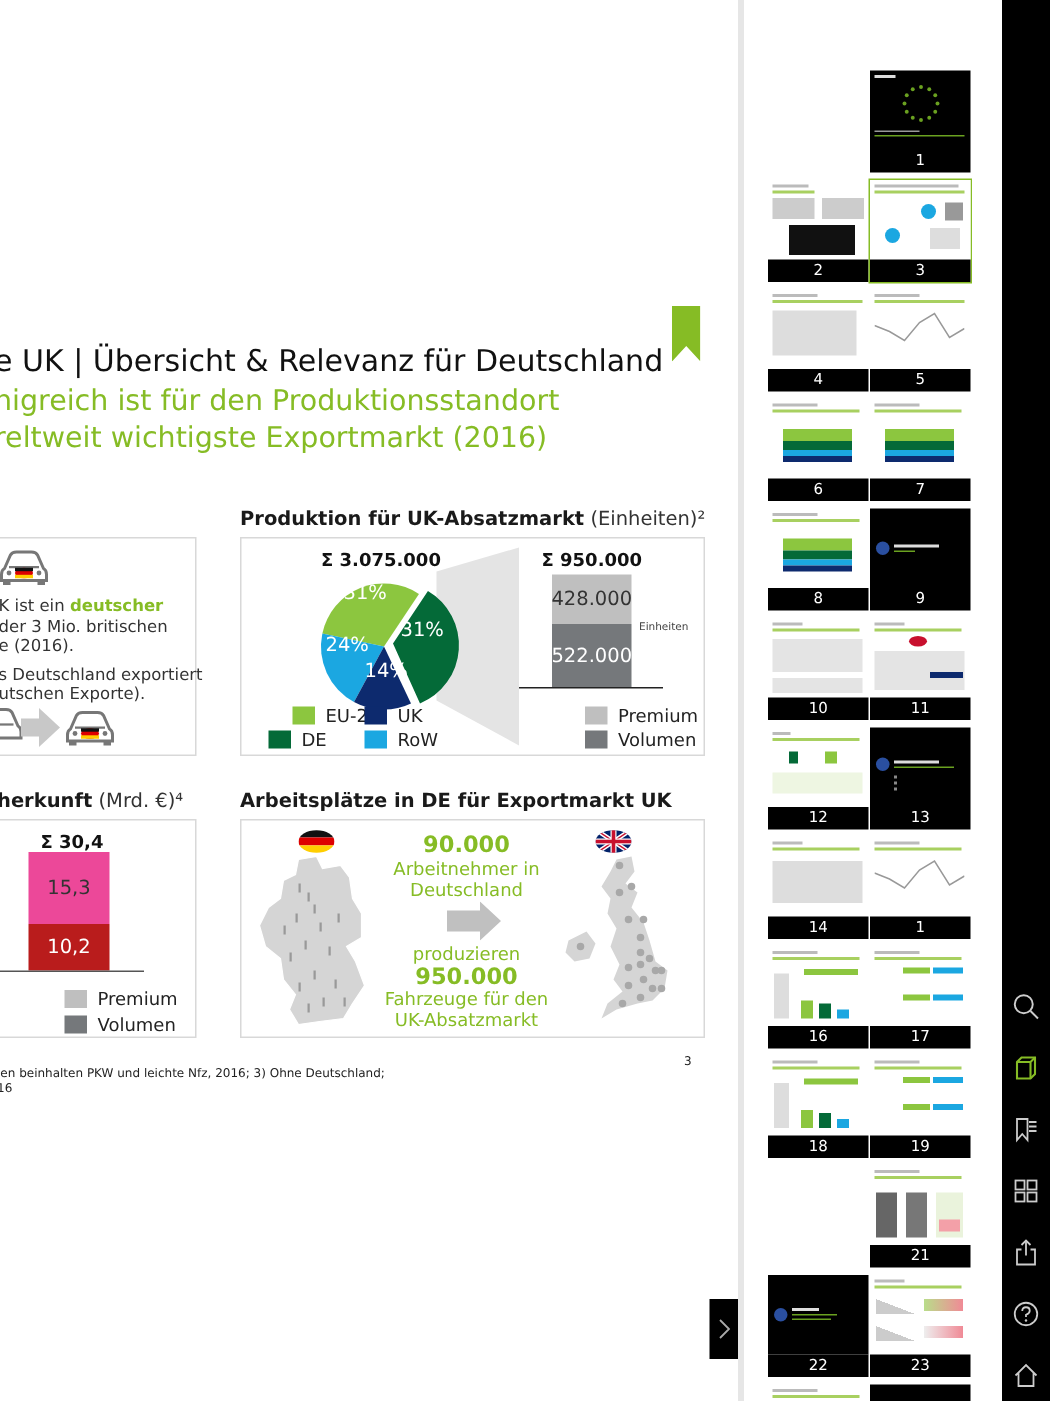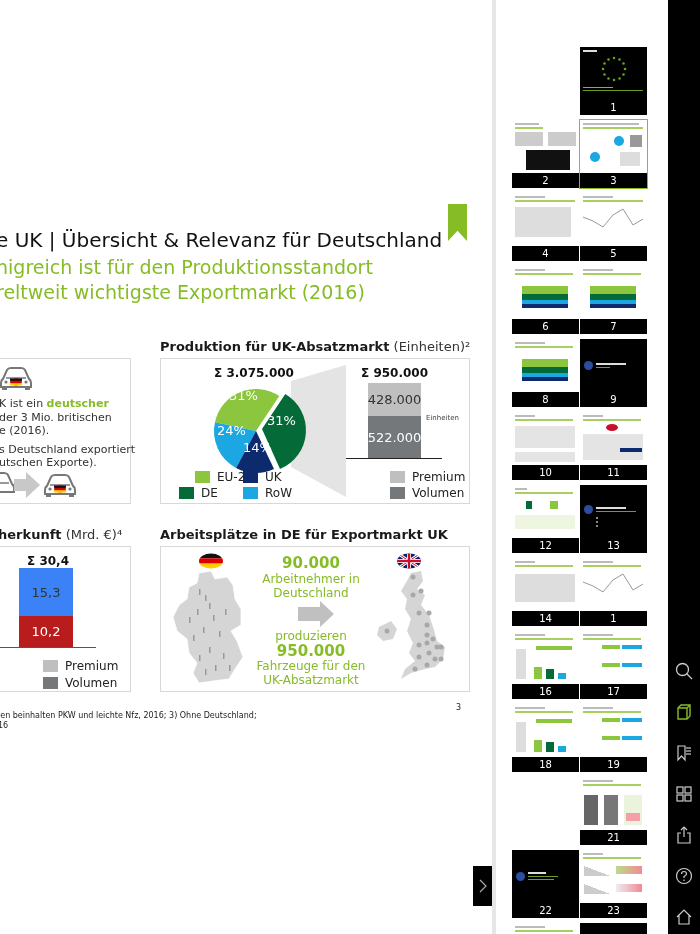--- a/index.html
+++ b/index.html
@@ -166,21 +166,21 @@
           <span class="sw" style="background:#75787b"></span>
           <span>Volumen</span>
         </div>
     </div>
 
     <div class="sec-head" style="left:-2px;top:527px;">
       <span>herkunft</span><span class="light"> (Mrd. €)⁴</span>
     </div>
     <div class="box lbox2">
       <div class="sum" style="left:28px;top:7px;">Σ 30,4</div>
-      <div class="bar-seg" style="left:20px;top:21px;width:54px;height:48px;background:#3b82f6;color:#333;">15,3</div>
+      <div class="bar-seg" style="left:20px;top:21px;width:54px;height:48px;background:#ec4899;color:#333;">15,3</div>
       <div class="bar-seg" style="left:20px;top:69px;width:54px;height:31px;background:#b91c1c;">10,2</div>
       <div style="position:absolute;left:0;top:100px;width:97px;height:1px;background:#555;"></div>
       <div class="legend-row" style="left:44px;top:112px;">
           <span class="sw" style="background:#bfbfbf"></span>
           <span>Premium</span>
         </div>
       <div class="legend-row" style="left:44px;top:129px;">
           <span class="sw" style="background:#75787b"></span>
           <span>Volumen</span>
         </div>

